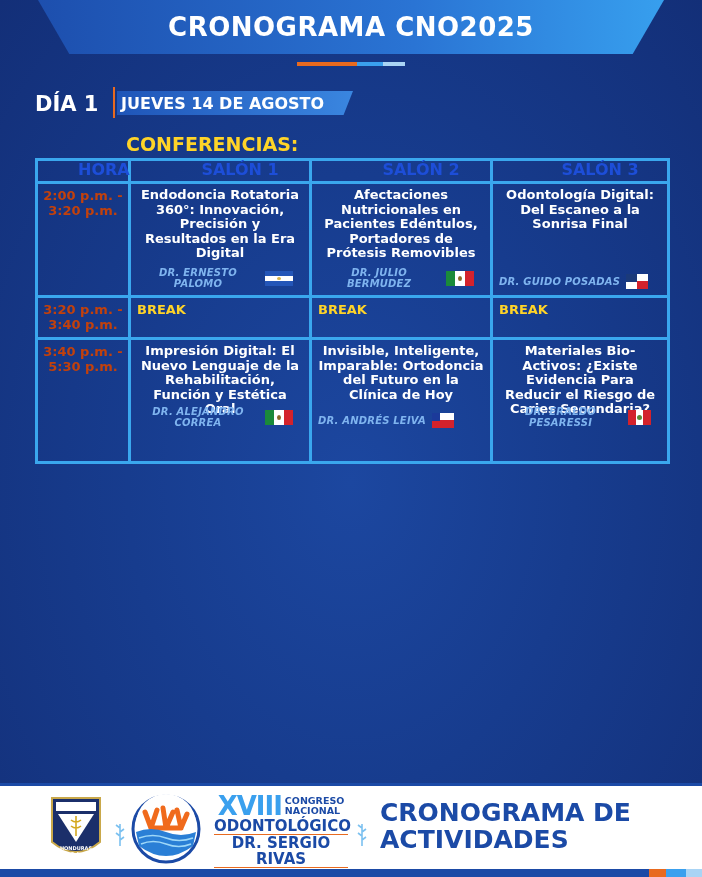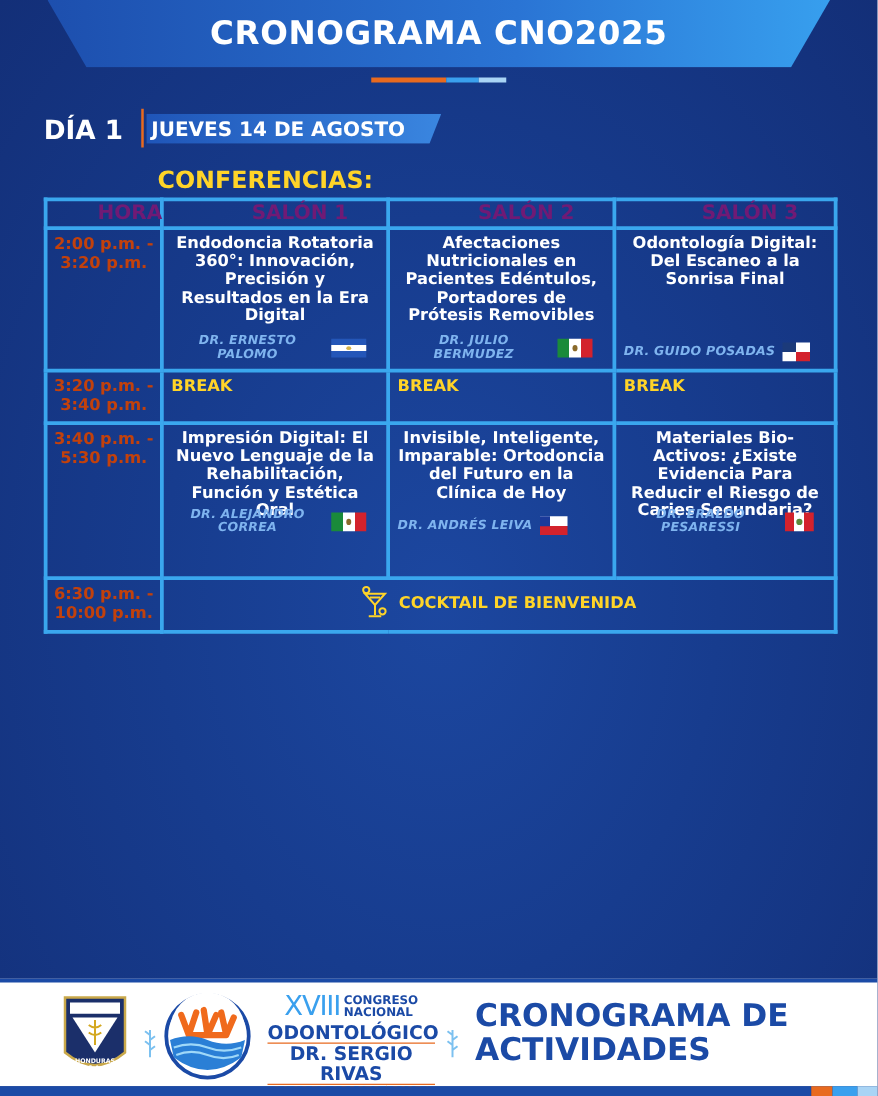--- a/index.html
+++ b/index.html
@@ -37,21 +37,21 @@
 
   table.schedule {
     position: absolute; left: 35px; top: 158px; width: 632px;
     border-collapse: collapse; table-layout: fixed;
   }
   table.schedule th, table.schedule td {
     border: 3px solid #3aa7ee;
     vertical-align: top;
   }
   table.schedule th {
-    font-size: 16px; font-weight: bold; text-align: center; height: 23px; line-height: 18px; color: #701a75; padding-left: 40px;
+    font-size: 16px; font-weight: bold; text-align: center; height: 23px; line-height: 18px; color: #1d4ed8; padding-left: 40px;
   }
   td.time {
     text-align: center; font-weight: bold; font-size: 13px; line-height: 15px; padding-top: 4px; color: #c2410c;
   }
   td.talk { padding: 4px 6px 6px 6px; position: relative; text-align: center; }
   .talk-title { font-weight: bold; font-size: 13px; line-height: 14.5px; color: #fff; }
   .speaker {
     position: absolute; left: 6px; bottom: 6px; right: 16px;
     display: flex; align-items: center; gap: 6px;
   }
@@ -66,21 +66,21 @@
     position: absolute; left: 0; top: 783px; width: 702px; height: 86px; background: #fff;
     border-top: 3px solid #1b4aa6;
   }
   .footer-bar { position: absolute; left: 0; top: 869px; width: 702px; height: 8px; display: flex; }
   .footer-bar span { height: 100%; display: block; }
   .crest { position: absolute; left: 50px; top: 10px; width: 52px; height: 66px; }
   .emblem { position: absolute; left: 131px; top: 8px; width: 70px; height: 70px; }
   .sprig { position: absolute; width: 12px; height: 26px; }
   .congress { position: absolute; left: 214px; top: 8px; width: 134px; color: #1b4aa6; text-align: center; }
   .cg-row1 { display: flex; align-items: center; justify-content: center; gap: 3px; }
-  .cg-roman { font-size: 22px; font-weight: normal; color: #3aa0ee; line-height: 24px; letter-spacing: -1px; }
+  .cg-roman { font-size: 26px; font-weight: bold; color: #3aa0ee; line-height: 24px; letter-spacing: -1px; }
   .cg-small { font-size: 9.5px; font-weight: bold; line-height: 10px; text-align: left; color: #1b4aa6; }
   .cg-big { font-size: 15px; font-weight: bold; line-height: 16px; color: #1b4aa6; border-bottom: 1.5px solid #e86a1f; }
   .cg-dates { font-size: 8.5px; font-weight: bold; color: #e86a1f; line-height: 11px; }
   .footer-title {
     position: absolute; left: 380px; top: 13px; font-size: 25px; font-weight: bold; color: #1b4aa6; line-height: 27px;
   }
 </style>
 </head>
 <body>
 
@@ -184,38 +184,20 @@
       <div class="talk-title">Materiales Bio-Activos: ¿Existe Evidencia Para Reducir el Riesgo de Caries Secundaria?</div>
       <div class="speaker" style="bottom:33px">
         <span class="speaker-name">DR. ERALDO PESARESSI</span>
         <span class="flag" style="width:23px;background:linear-gradient(90deg,#d3222c 0 33%,#fff 33% 67%,#d3222c 67%)">
               <span style="position:absolute;left:9px;top:5px;width:5px;height:5px;background:#5a8a3a;border-radius:50%"></span>
             </span>
       </div>
     </td>
   </tr>
 
-  <tr style="height:38px">
-    <td class="time">
-      <div>6:30 p.m. -</div>
-      <div>10:00 p.m.</div>
-    </td>
-    <td class="event-cell" colspan="3">
-      <span class="event-inner">
-        <svg width="22" height="28" viewBox="0 0 22 28" fill="none" stroke="#ffd428" stroke-width="1.6">
-          <circle cx="4" cy="4" r="2.5"></circle>
-          <path d="M3 7 H19 L11 16 Z"></path>
-          <path d="M11 16 V24 M6 25 H16"></path>
-          <path d="M7 10 L15 10"></path>
-          <circle cx="17" cy="21" r="2.5"></circle>
-        </svg>
-        <span class="event-label">COCKTAIL DE BIENVENIDA</span>
-      </span>
-    </td>
-  </tr>
 </tbody>
   </table>
 
 <div class="footer">
   <svg class="crest" viewBox="0 0 52 66">
     <path d="M2 2 H50 V46 Q26 66 2 46 Z" fill="#1b2f6a" stroke="#c9a84a" stroke-width="2"></path>
     <rect x="6" y="6" width="40" height="9" fill="#fff"></rect>
     <path d="M8 18 H44 L26 46 Z" fill="#fff"></path>
     <path d="M26 20 V40 M21 24 Q26 28 31 24 M21 30 Q26 34 31 30" stroke="#d4a820" stroke-width="1.6" fill="none"></path>
     <text x="26" y="54" font-size="5" fill="#fff" text-anchor="middle" font-family="DejaVu Sans, sans-serif" font-weight="bold">HONDURAS</text>

